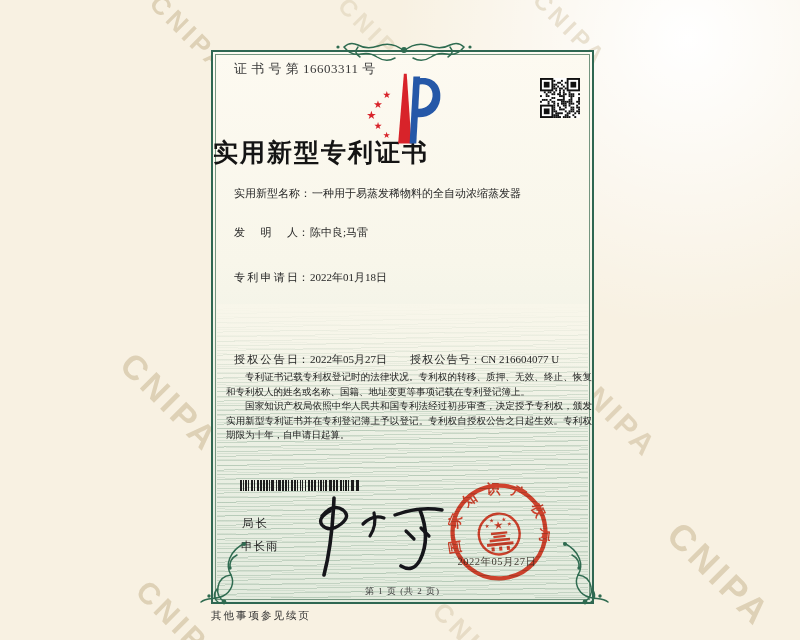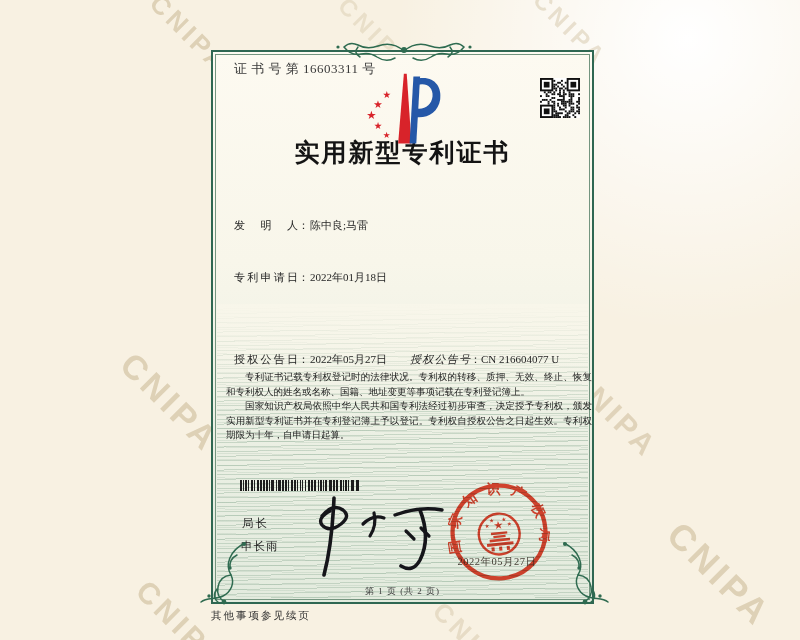--- a/index.html
+++ b/index.html
@@ -16,27 +16,27 @@
         background:linear-gradient(180deg,#fdfaf1 0%,#f8f6ea 38%,#ecf0e4 68%,#e3ebde 100%);}
   .inner-line{position:absolute;inset:2px;border:1px solid #74957f;pointer-events:none;}
   .guilloche{position:absolute;left:4px;right:4px;bottom:4px;top:252px;
      background:
        repeating-linear-gradient(179deg, rgba(128,163,138,.34) 0 1px, rgba(255,255,255,0) 1px 4.6px),
        repeating-linear-gradient(181deg, rgba(128,163,138,.18) 0 1px, rgba(255,255,255,0) 1px 6.2px);}
   .guilloche-fade{position:absolute;left:4px;right:4px;top:252px;height:110px;
      background:linear-gradient(180deg,#f8f6ea 0%,rgba(248,246,234,0) 100%);}
   
   .certno{position:absolute;left:21px;top:8px;font-size:13px;color:#3a3a3a;letter-spacing:.5px;}
-  .title{position:absolute;left:0;top:84px;width:100%;text-align:center;
+  .title{position:absolute;left:0;top:84px;width:100%;text-align:left;
          font-size:25px;font-weight:600;color:#141414;letter-spacing:2px;}
   .row{position:absolute;left:21px;font-size:11px;color:#262626;white-space:nowrap;}
   .row .lab{display:inline-block;width:64px;text-align:justify;text-align-last:justify;}
   .row .val{margin-left:1px;}
   .row2{position:absolute;left:197px;font-size:11px;color:#262626;white-space:nowrap;}
-  .row2 .lab{display:inline-block;width:60px;text-align:justify;text-align-last:justify;font-style:italic;}
+  .row2 .lab{display:inline-block;width:60px;text-align:justify;text-align-last:justify;}
   .paras{position:absolute;left:13px;top:318px;width:366px;font-size:9.5px;line-height:14.5px;
          color:#222;text-align:justify;}
   .paras p{margin:0;text-indent:2em;}
   .barcode{position:absolute;left:27px;top:428px;width:121px;height:11px;font-size:0;}
   .barcode i{display:inline-block;height:100%;background:#1d1d1d;}
   .barcode b{display:inline-block;height:100%;}
   .director{position:absolute;left:29px;top:464px;font-size:11.5px;color:#1e1e1e;letter-spacing:2px;}
   .dname{position:absolute;left:28px;top:487px;font-size:11.5px;color:#1e1e1e;letter-spacing:1px;}
   .sig{position:absolute;left:79px;top:436px;z-index:3;}
   .seal{position:absolute;left:235px;top:429px;z-index:4;mix-blend-mode:multiply;opacity:.93;}
@@ -269,21 +269,24 @@
         <rect x="28" y="0" width="14" height="14" fill="#111"></rect>
         <rect x="30" y="2" width="10" height="10" fill="#fff"></rect>
         <rect x="32" y="4" width="6" height="6" fill="#111"></rect>
         <rect x="0" y="28" width="14" height="14" fill="#111"></rect>
         <rect x="2" y="30" width="10" height="10" fill="#fff"></rect>
         <rect x="4" y="32" width="6" height="6" fill="#111"></rect>
       </svg>
 
     <div class="title">实用新型专利证书</div>
 
-    <div class="row" style="top:166px">
+    <div class="row" style="top:134px">
+      <span class="lab" style="width:66px">实用新型名称</span><span>：</span><span class="val">一种用于易蒸发稀物料的全自动浓缩蒸发器</span>
+    </div>
+    <div class="row" style="top:173px">
       <span class="lab">发明人</span><span>：</span><span class="val">陈中良;马雷</span>
     </div>
     <div class="row" style="top:218px">
       <span class="lab">专利申请日</span><span>：</span><span class="val">2022年01月18日</span>
     </div>
     <div class="row" style="top:300px">
       <span class="lab">授权公告日</span><span>：</span><span class="val">2022年05月27日</span>
     </div>
     <div class="row2" style="top:300px">
       <span class="lab">授权公告号</span><span>：</span><span class="val">CN 216604077 U</span>

